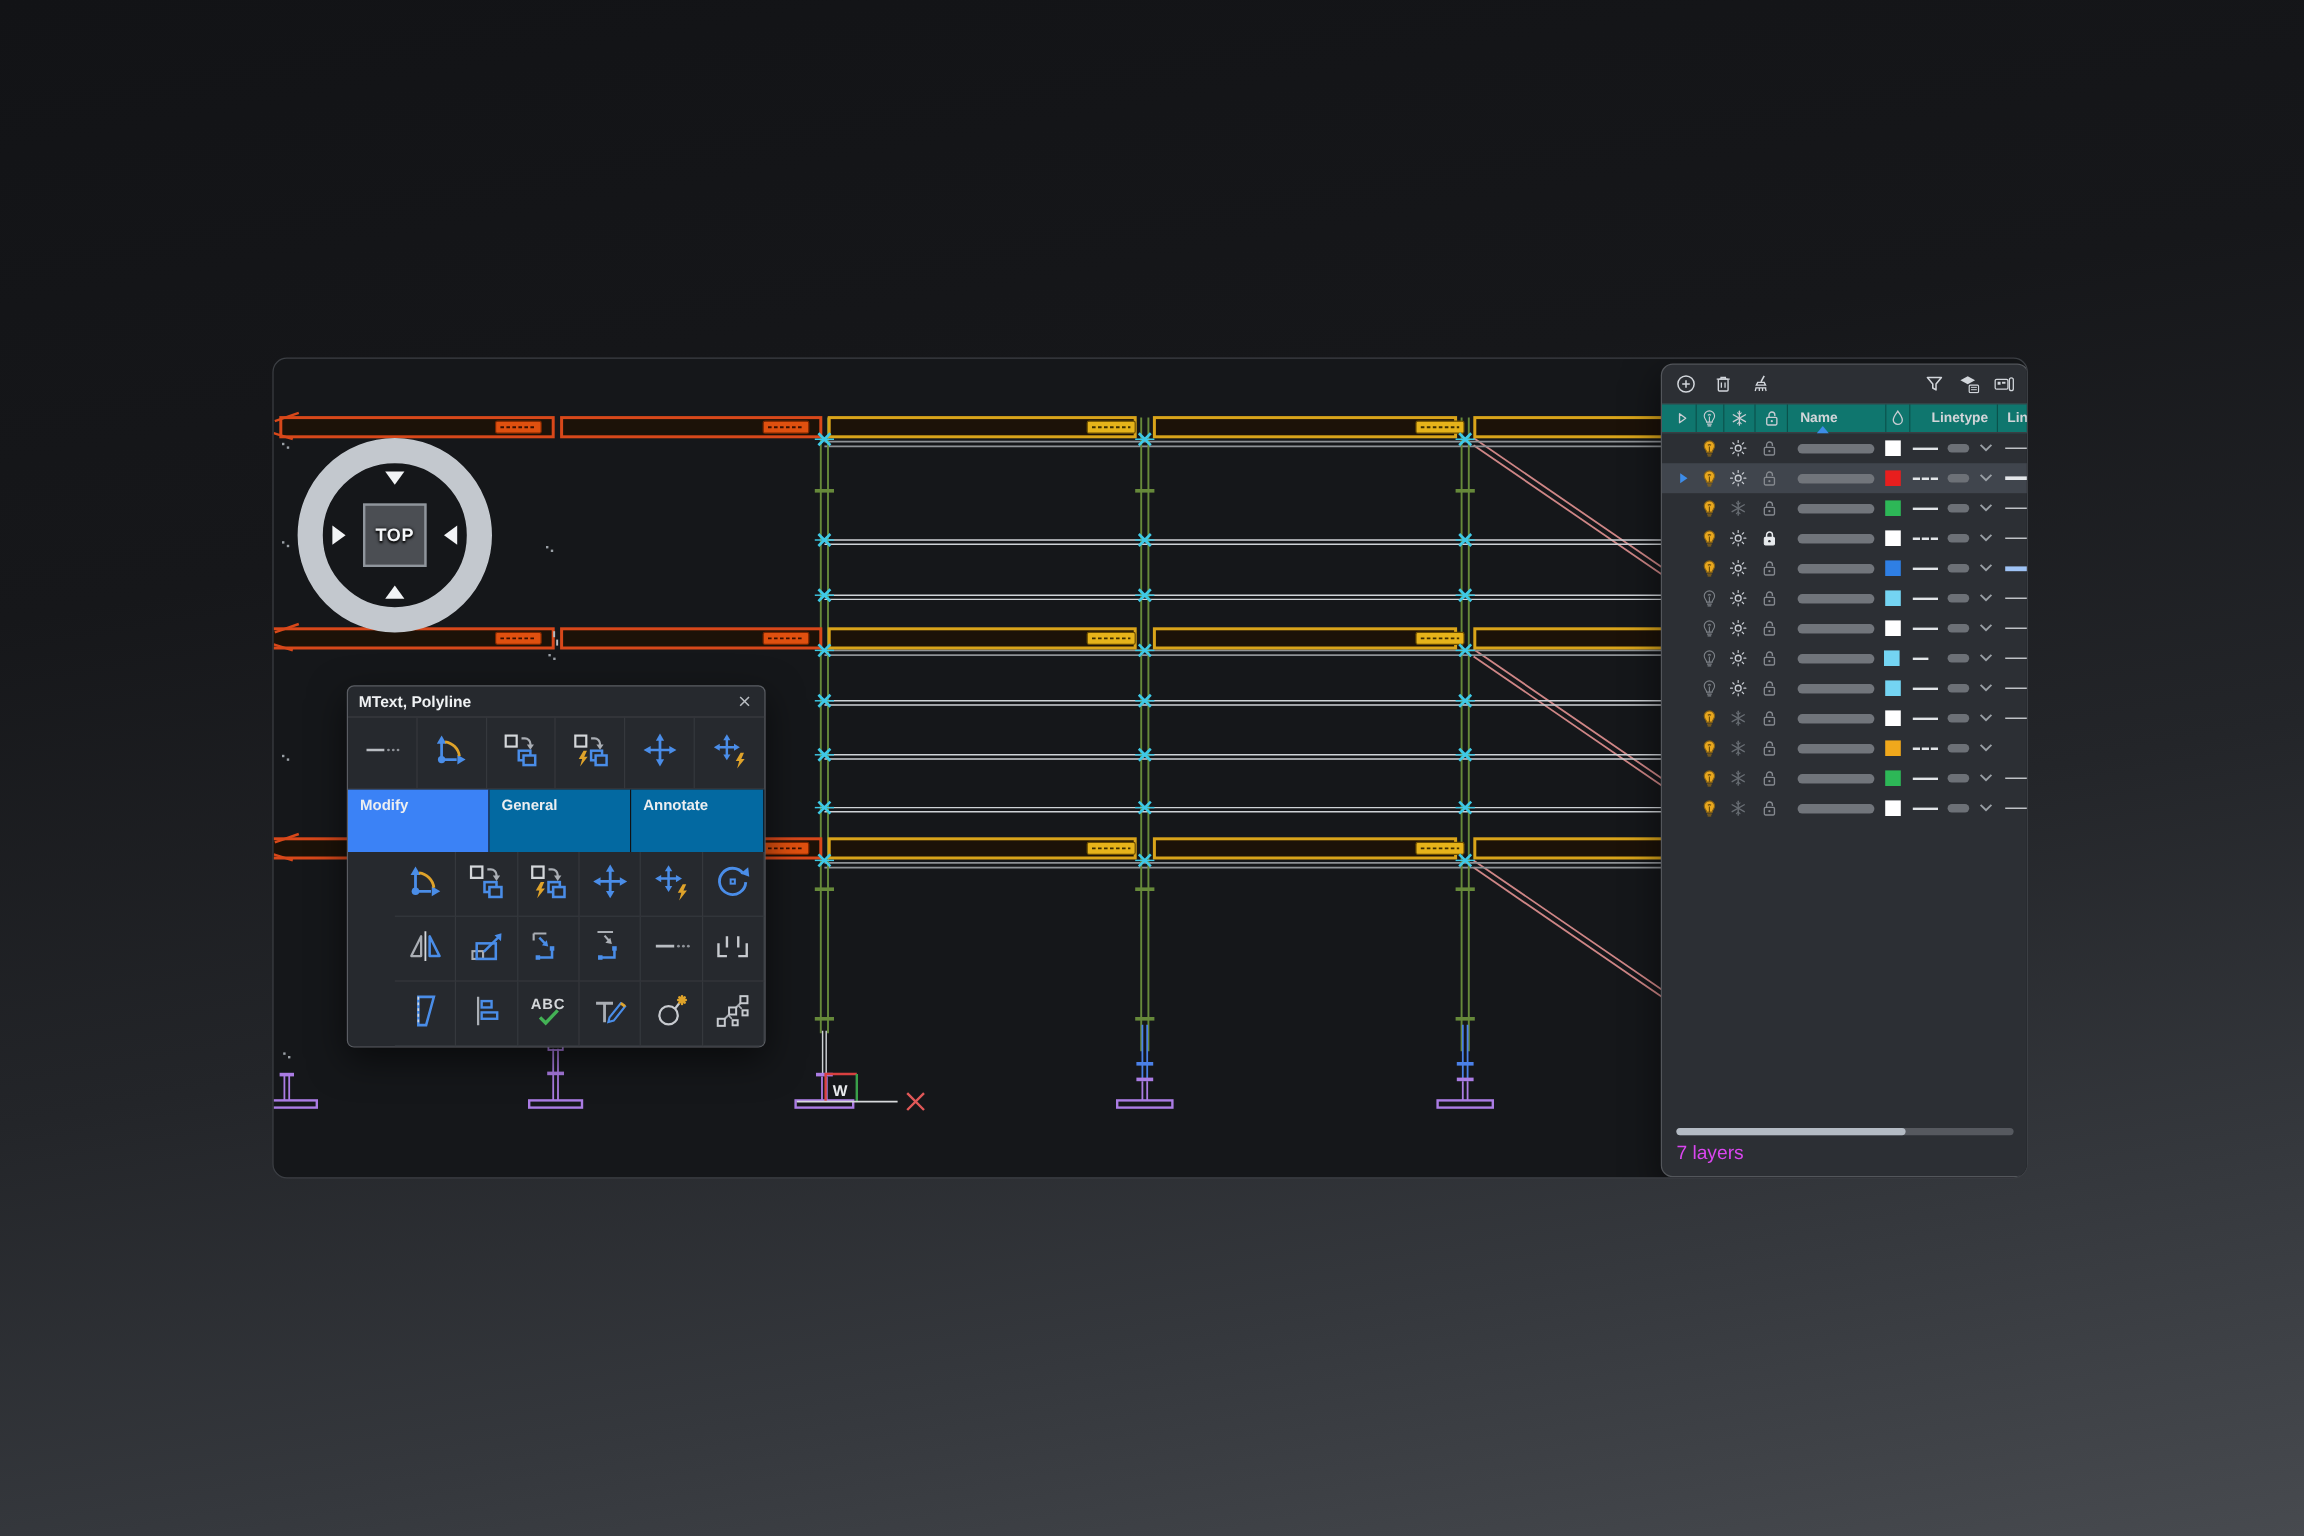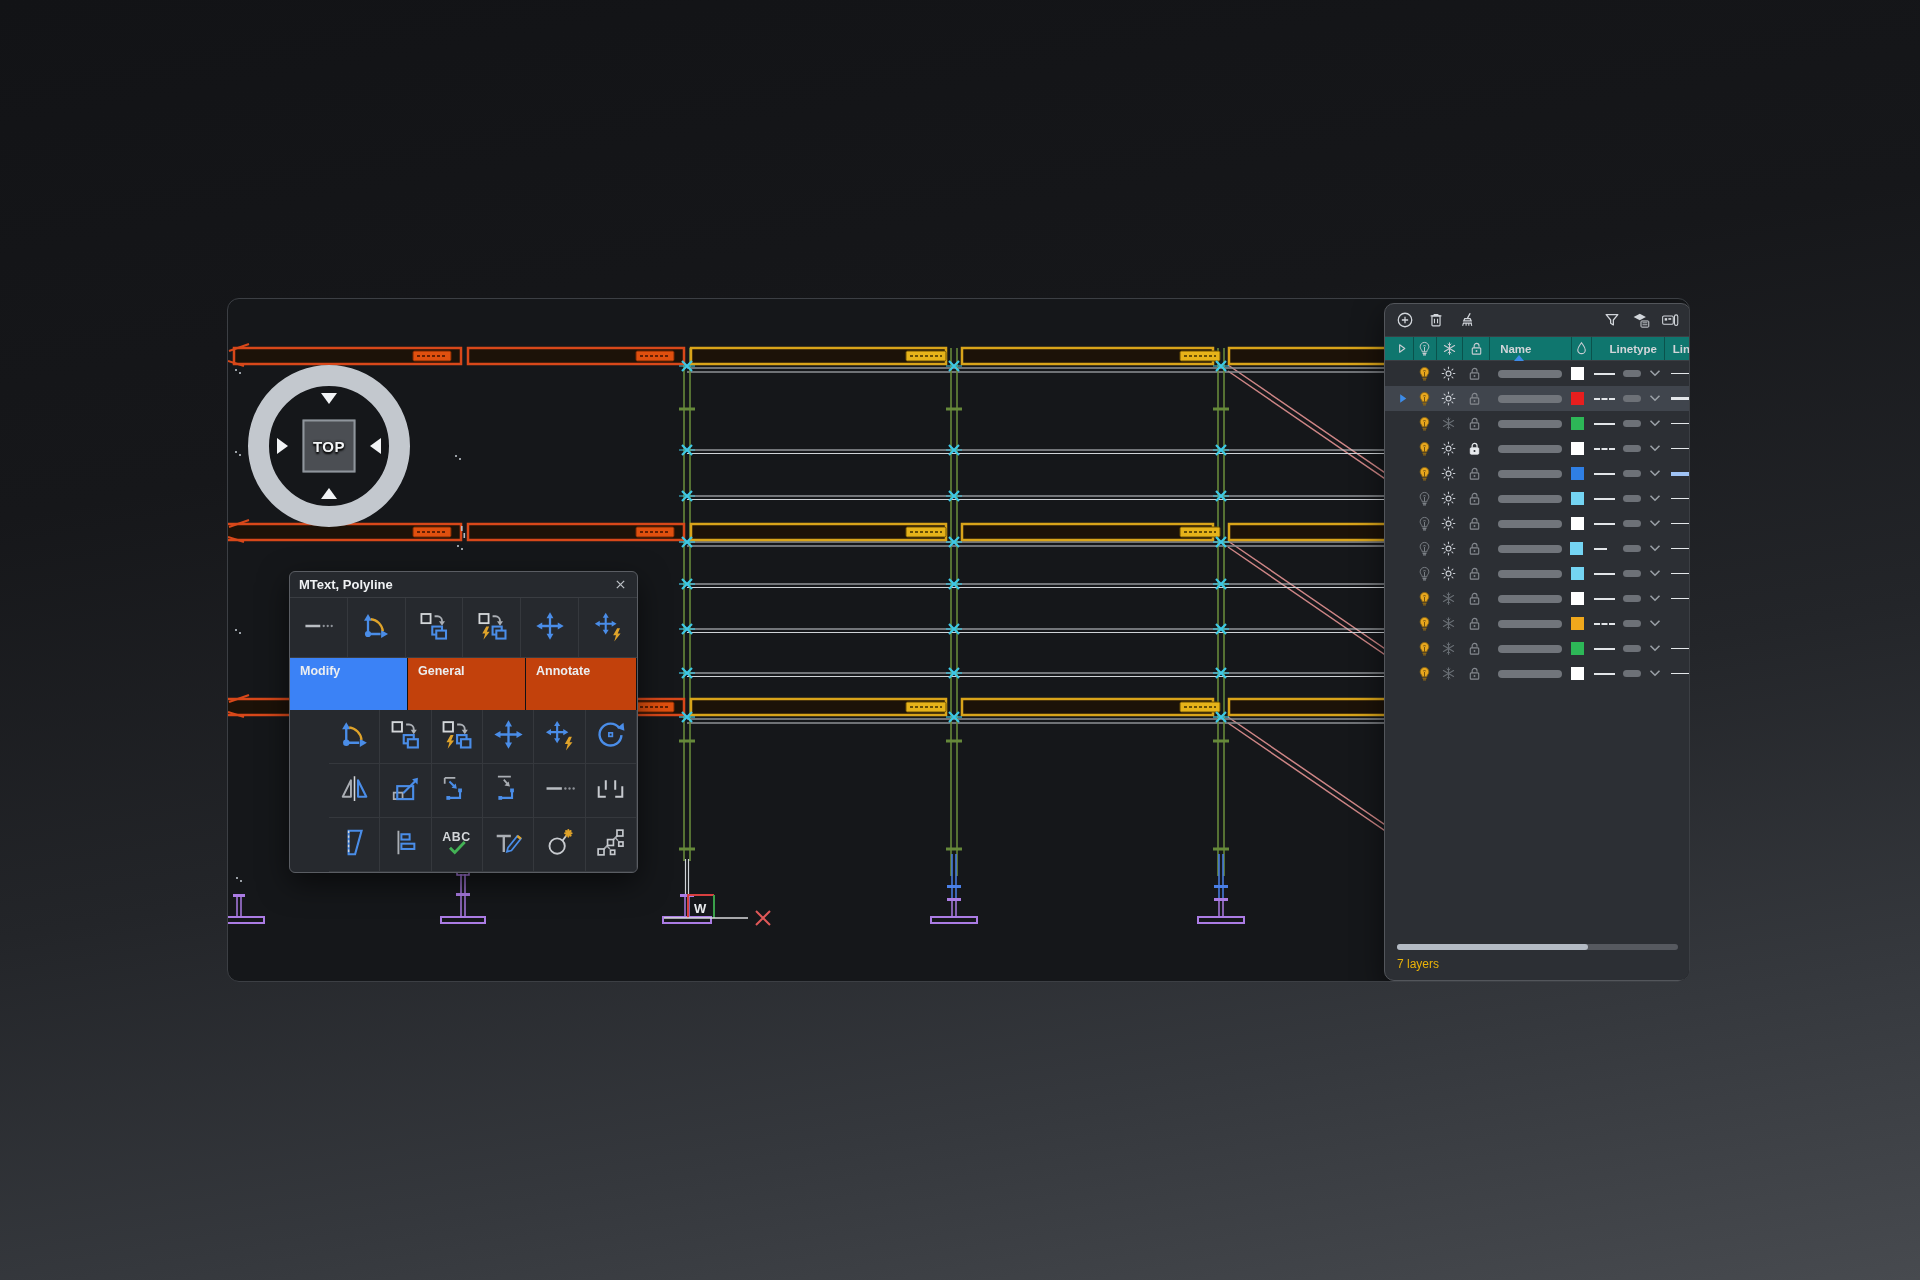--- a/index.html
+++ b/index.html
@@ -41,21 +41,21 @@
     box-shadow:0 10px 30px rgba(0,0,0,.55); display:flex; flex-direction:column; overflow:hidden;
   }
   .mt-title{ height:26px; display:flex; align-items:center; padding:0 9px; border-bottom:1px solid #3a3d42; }
   .mt-title .t{ color:#f0f2f4; font-size:13px; font-weight:bold; flex:1; }
   .mt-close{ width:16px; height:16px; display:flex; align-items:center; justify-content:center; cursor:pointer; }
   .mt-quick{ height:60px; display:grid; grid-template-columns:repeat(6,1fr); border-bottom:1px solid #3a3d42; }
   .mt-cell{ display:flex; align-items:center; justify-content:center; border-right:1px solid #35383d; }
   .mt-cell:last-child{ border-right:none; }
   .mt-cell svg{ width:32px; height:32px; }
   .mt-tabs{ height:52px; display:grid; grid-template-columns:118px 118px 1fr; background:#1b1d21; }
-  .mt-tab{ padding:6px 10px; font-size:12.5px; font-weight:bold; color:#eceef0; background:#c2410c; border-right:1px solid #101114; }
+  .mt-tab{ padding:6px 10px; font-size:12.5px; font-weight:bold; color:#eceef0; background:#0369a1; border-right:1px solid #101114; }
   .mt-tab.selected{ background:#3b82f6; }
   .mt-grid{ flex:1; display:grid; grid-template-columns:repeat(6,1fr); grid-template-rows:repeat(3,1fr);margin-left:39px; }
   .mt-gcell{ display:flex; align-items:center; justify-content:center; border-right:1px solid #35383d; border-bottom:1px solid #35383d; }
   .mt-gcell svg{ width:33px; height:33px; }
 
   
   .layers-panel{
     position:absolute; left:1156px; top:4px; width:307px; height:678px;
     background:#2c2f34; border:1px solid #53565b; border-radius:10px;
     box-shadow:0 10px 30px rgba(0,0,0,.5); display:flex; flex-direction:column; overflow:hidden;
@@ -96,21 +96,21 @@
   .lt-sample.short{ width:14px; margin-right:8px; }
   .lt-pill{ width:20px; height:7px; border-radius:3.5px; background:#6d7177; margin-left:8px; }
   .rc.chev{ width:12px; margin-left:8px; }
   .lw-sample{ width:20px; margin-left:10px; background:#e4e7ea; height:1.5px; }
   .lw-sample.thick{ height:3px; }
   .lw-sample.thick-blue{ height:4px; background:#9fc3f5; }
   .lw-sample.none{ visibility:hidden; }
   .lp-footer{ margin-top:auto; padding:0 12px 9px; }
   .lp-scrollbar{ height:6px; border-radius:3px; background:#56595f; position:relative; margin-bottom:7px; cursor:pointer; }
   .lp-thumb{ position:absolute; left:0; top:0; height:6px; width:68%; border-radius:3px; background:#b4bbc4; }
-  .lp-status{ color:#eab308; font-size:12px; }
+  .lp-status{ color:#d946ef; font-size:16px; }
 </style>
 </head>
 <body>
 
 <div class="app-window">
   <svg id="scaffold" class="scaffold" width="1463" height="684" viewBox="0 0 1463 684">
       <g>
         <line x1="1000" y1="66" x2="1252" y2="239" stroke="#cf8686" stroke-width="1.5"></line>
         <line x1="1000" y1="72" x2="1252" y2="245" stroke="#cf8686" stroke-width="1.5"></line>
         <line x1="1000" y1="242" x2="1252" y2="415" stroke="#cf8686" stroke-width="1.5"></line>

